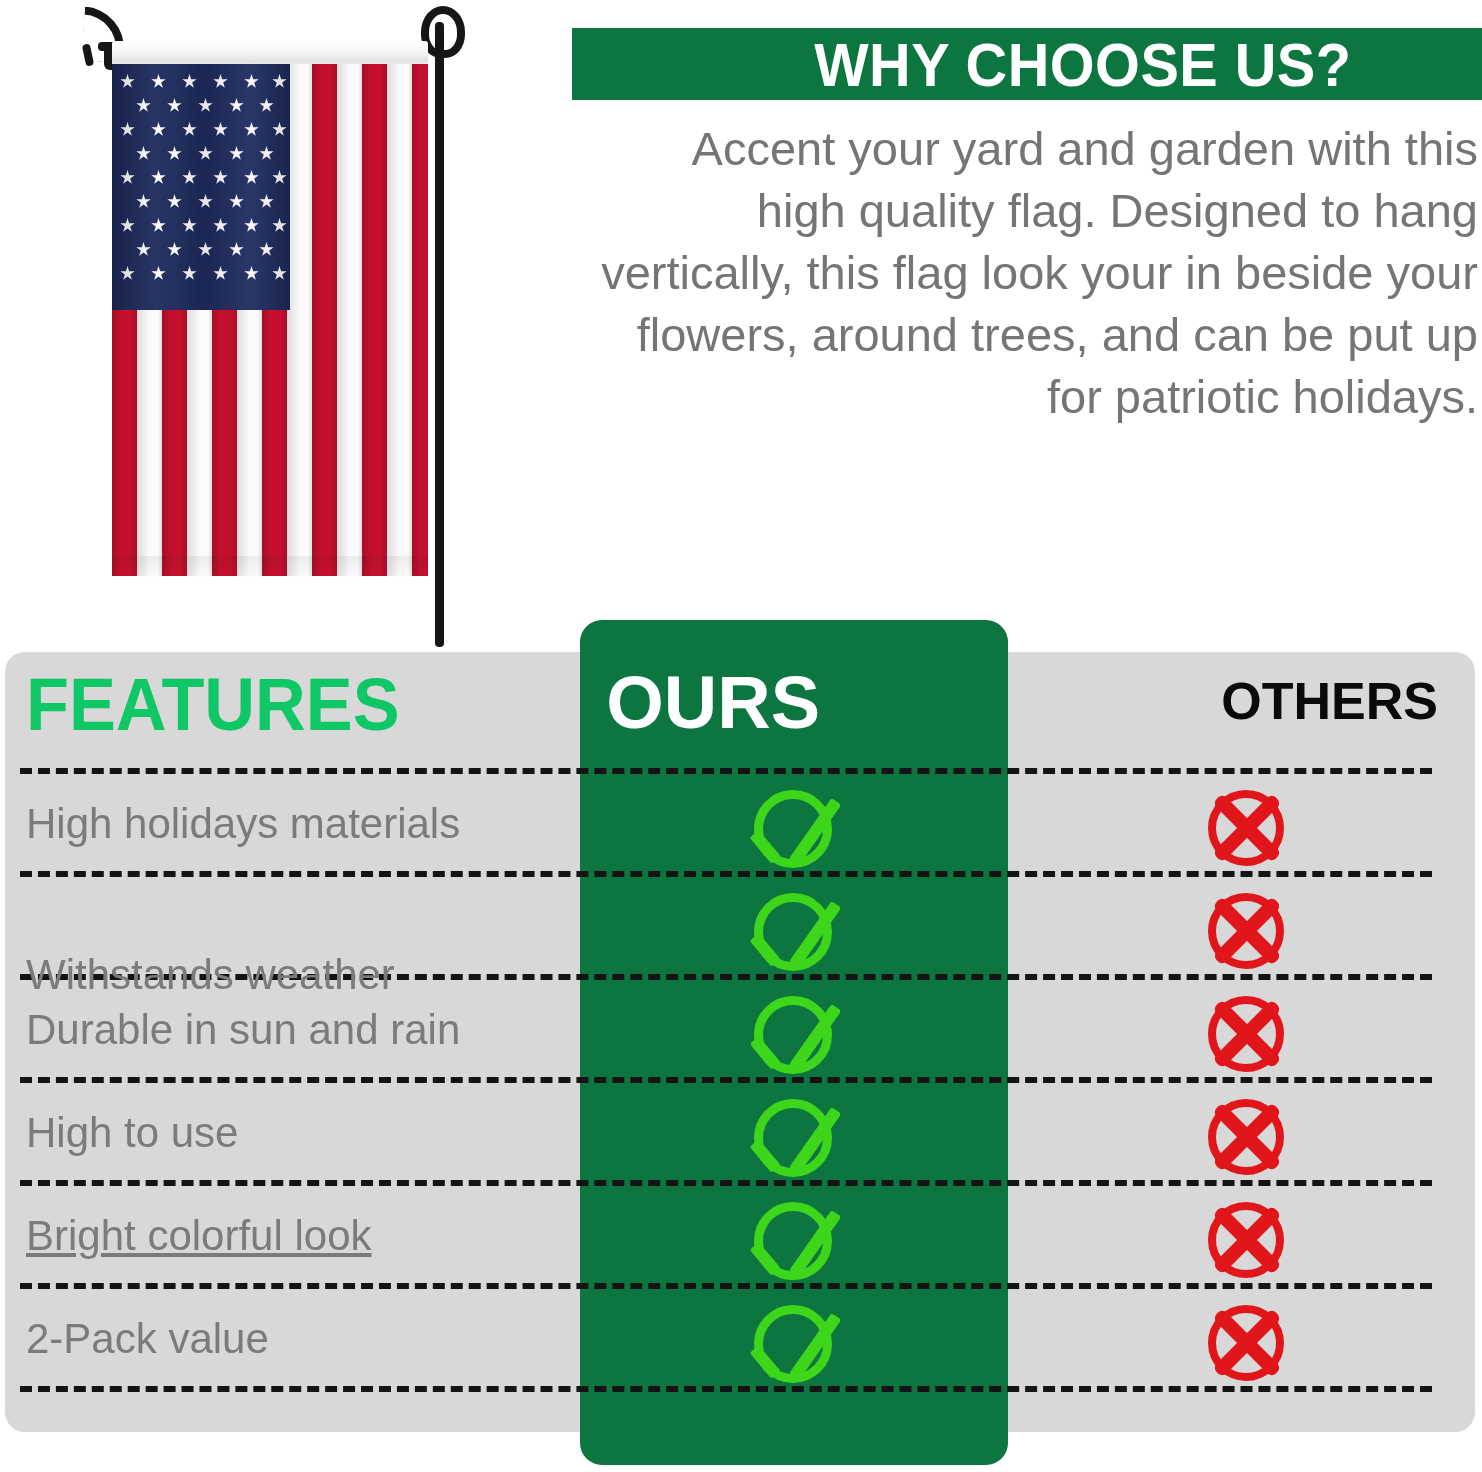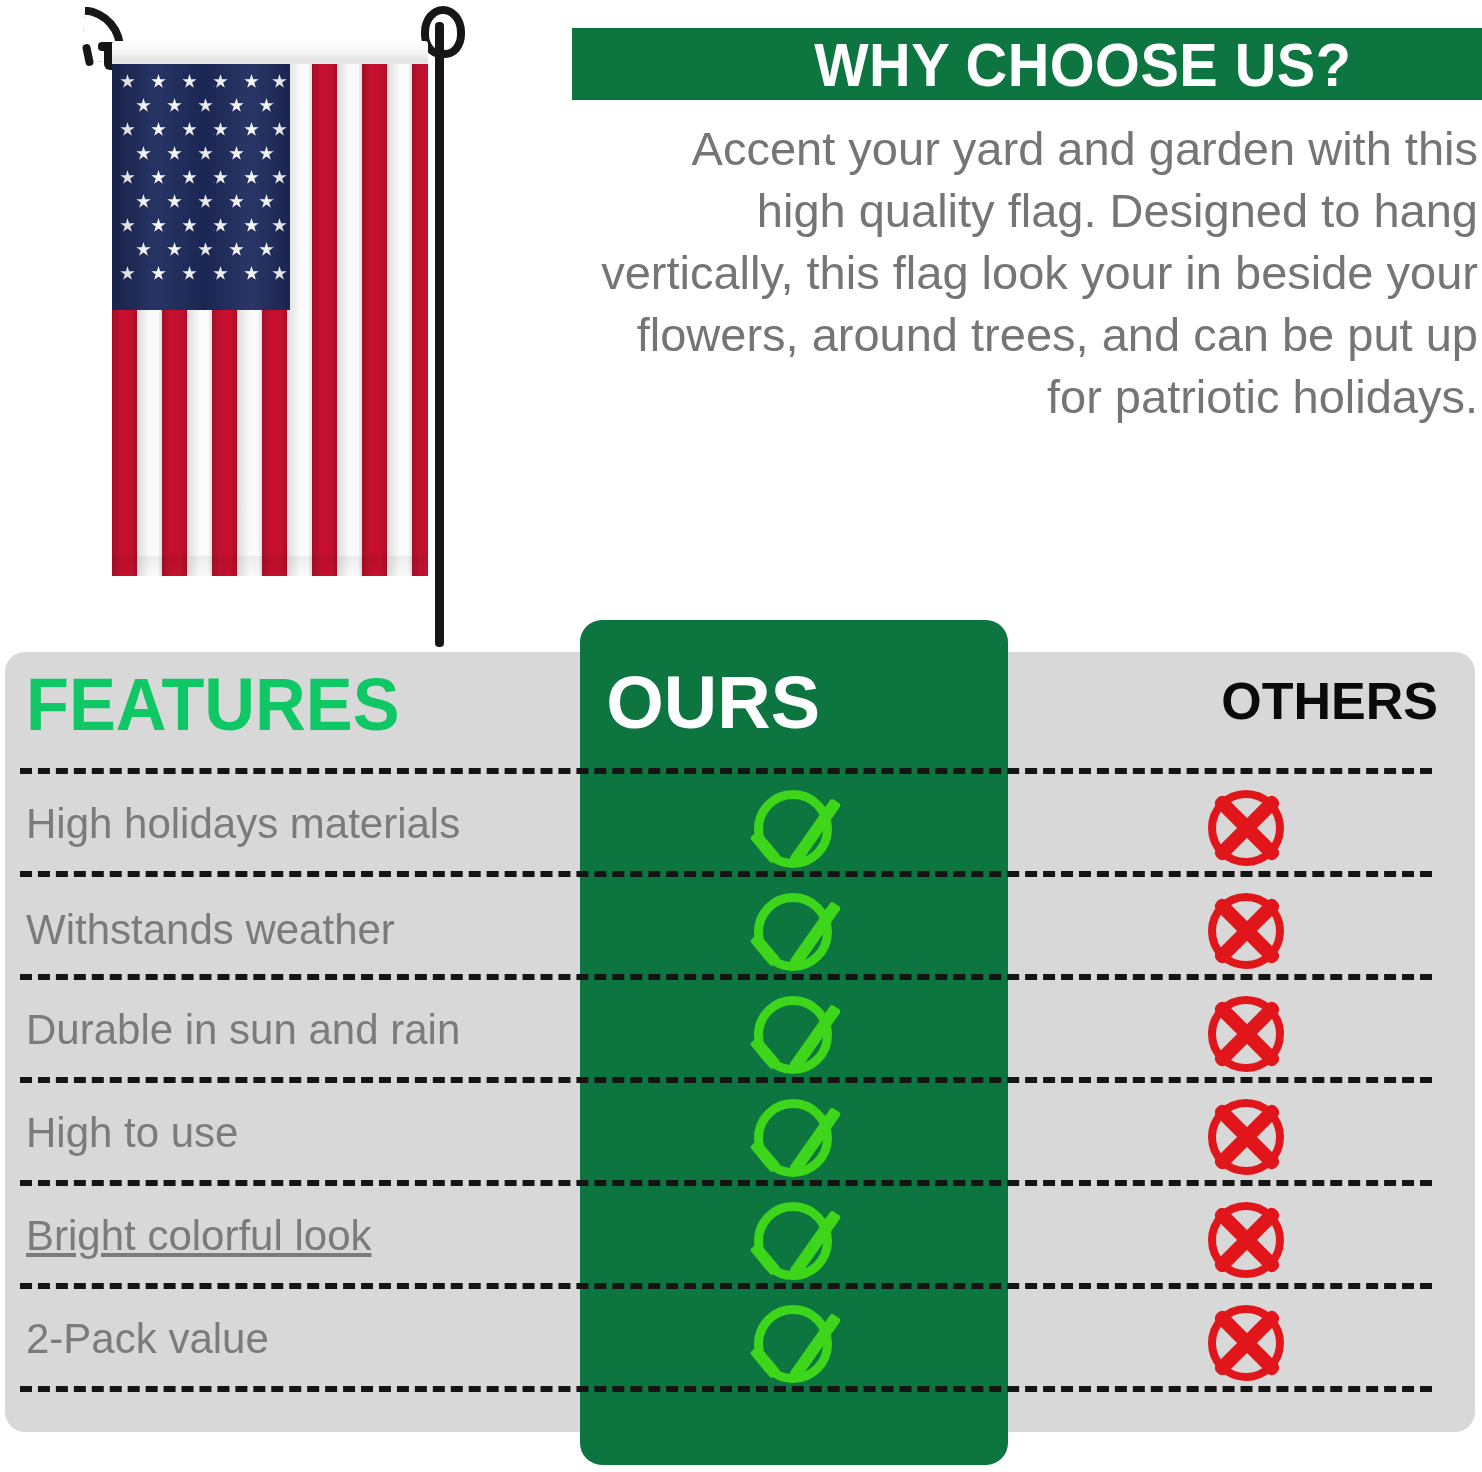--- a/index.html
+++ b/index.html
@@ -433,21 +433,21 @@
   <div class="ring"></div>
     <div class="tick-long"></div>
     <div class="tick-short"></div>
 </div>
 <div class="cross-icon" style="left:1204px; top:784px;">
   <div class="ring"></div>
     <div class="bar bar-a"></div>
     <div class="bar bar-b"></div>
 </div>
 
-<div class="row-label" style="top:906px;">Withstands weather</div>
+<div class="row-label" style="top:951px;">Withstands weather</div>
 <div class="check-icon" style="left:752px; top:885px;">
   <div class="ring"></div>
     <div class="tick-long"></div>
     <div class="tick-short"></div>
 </div>
 <div class="cross-icon" style="left:1204px; top:887px;">
   <div class="ring"></div>
     <div class="bar bar-a"></div>
     <div class="bar bar-b"></div>
 </div>

